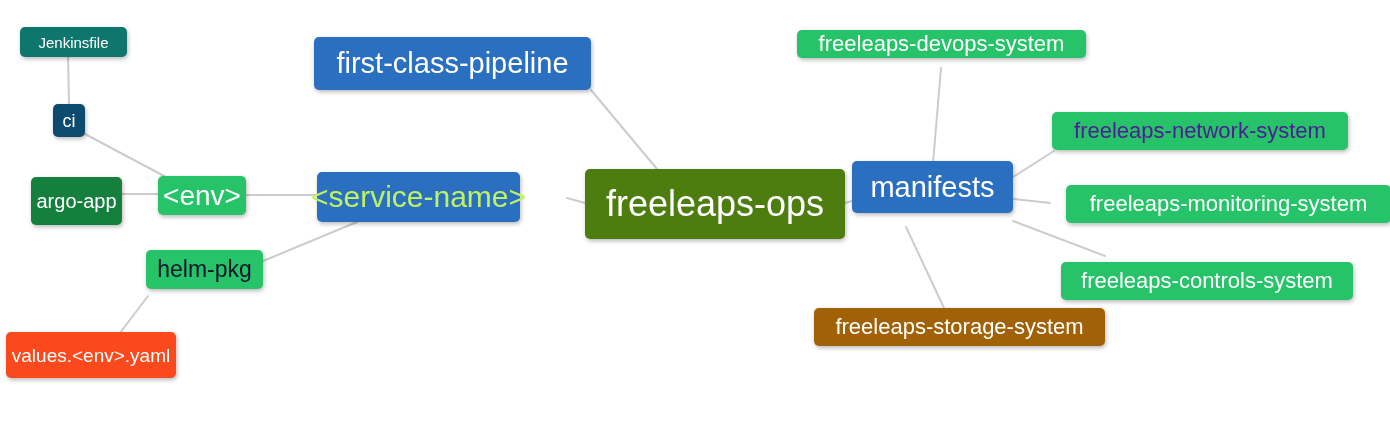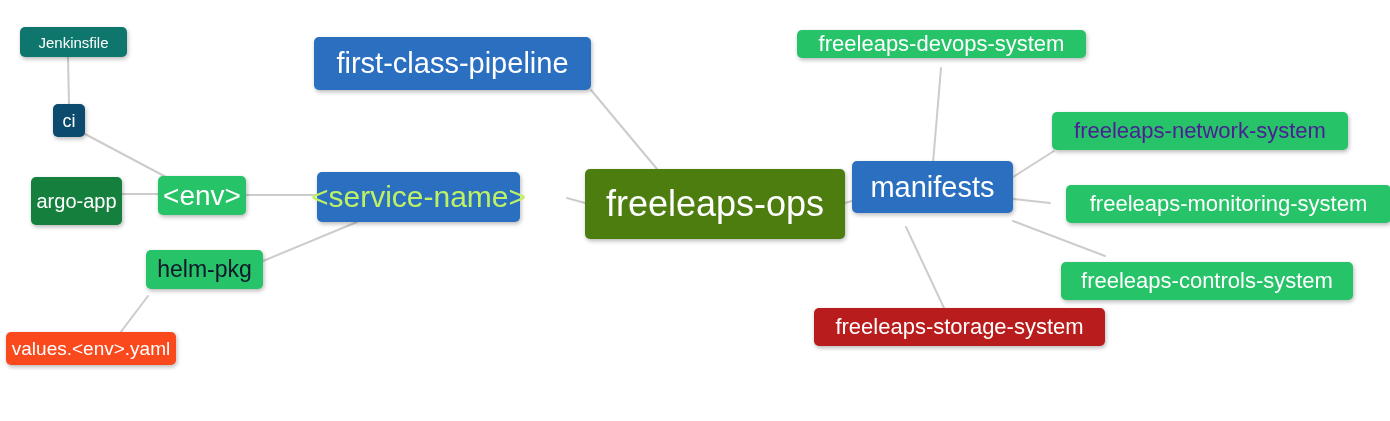--- a/index.html
+++ b/index.html
@@ -60,21 +60,21 @@
     </svg>
   <div id="nodes-layer">
       <div class="node" style="left: 585px; top: 169px; width: 260px; height: 70px; font-size: 36px; background: #4d7c0f; color: rgb(255, 255, 255);">freeleaps-ops</div>
       <div class="node" style="left: 314px; top: 37px; width: 277px; height: 53px; font-size: 29px; background: rgb(43, 111, 192); color: rgb(255, 255, 255); text-align: center;">first-class-pipeline</div>
       <div class="node" style="left: 317px; top: 172px; width: 203px; height: 50px; font-size: 30px; background: rgb(43, 111, 192); color: #bef264;">&lt;service-name&gt;</div>
       <div class="node" style="left: 852px; top: 161px; width: 161px; height: 52px; font-size: 29px; background: rgb(43, 111, 192); color: rgb(255, 255, 255);">manifests</div>
       <div class="node" style="left: 158px; top: 176px; width: 88px; height: 39px; font-size: 28px; background: rgb(38, 195, 104); color: rgb(255, 255, 255);">&lt;env&gt;</div>
       <div class="node" style="left: 146px; top: 250px; width: 117px; height: 39px; font-size: 23px; background: rgb(38, 195, 104); color: #0f172a;">helm-pkg</div>
       <div class="node" style="left: 53px; top: 104px; width: 32px; height: 33px; font-size: 18px; background: #0c4a6e; color: rgb(255, 255, 255);">ci</div>
       <div class="node" style="left: 31px; top: 177px; width: 91px; height: 48px; font-size: 20px; background: #15803d; color: rgb(255, 255, 255);">argo-app</div>
-      <div class="node" style="left: 6px; top: 332px; width: 170px; height: 33px; font-size: 19px; background: rgb(250, 74, 29); color: rgb(255, 255, 255);">values.&lt;env&gt;.yaml</div>
+      <div class="node" style="left: 6px; top: 332px; width: 170px; height: 46px; font-size: 19px; background: rgb(250, 74, 29); color: rgb(255, 255, 255);">values.&lt;env&gt;.yaml</div>
       <div class="node" style="left: 20px; top: 27px; width: 107px; height: 30px; font-size: 15px; background: #0f766e; color: rgb(255, 255, 255);">Jenkinsfile</div>
       <div class="node" style="left: 797px; top: 30px; width: 289px; height: 28px; font-size: 22px; background: rgb(38, 195, 104); color: rgb(255, 255, 255);">freeleaps-devops-system</div>
       <div class="node" style="left: 1052px; top: 112px; width: 296px; height: 38px; font-size: 22px; background: rgb(38, 195, 104); color: #4c1d95;">freeleaps-network-system</div>
       <div class="node" style="left: 1050px; top: 185px; width: 325px; height: 38px; font-size: 22px; background: rgb(38, 195, 104); color: rgb(255, 255, 255); margin-left: 16px;">freeleaps-monitoring-system</div>
       <div class="node" style="left: 1061px; top: 256px; width: 292px; height: 38px; font-size: 22px; background: rgb(38, 195, 104); color: rgb(255, 255, 255); margin-top: 6px;">freeleaps-controls-system</div>
-      <div class="node" style="left: 814px; top: 308px; width: 291px; height: 38px; font-size: 22px; background: #b91c1c; color: rgb(255, 255, 255);">freeleaps-storage-system</div>
+      <div class="node" style="left: 814px; top: 308px; width: 291px; height: 38px; font-size: 22px; background: #a16207; color: rgb(255, 255, 255);">freeleaps-storage-system</div>
     </div>
 </div>
 
 </body></html>

